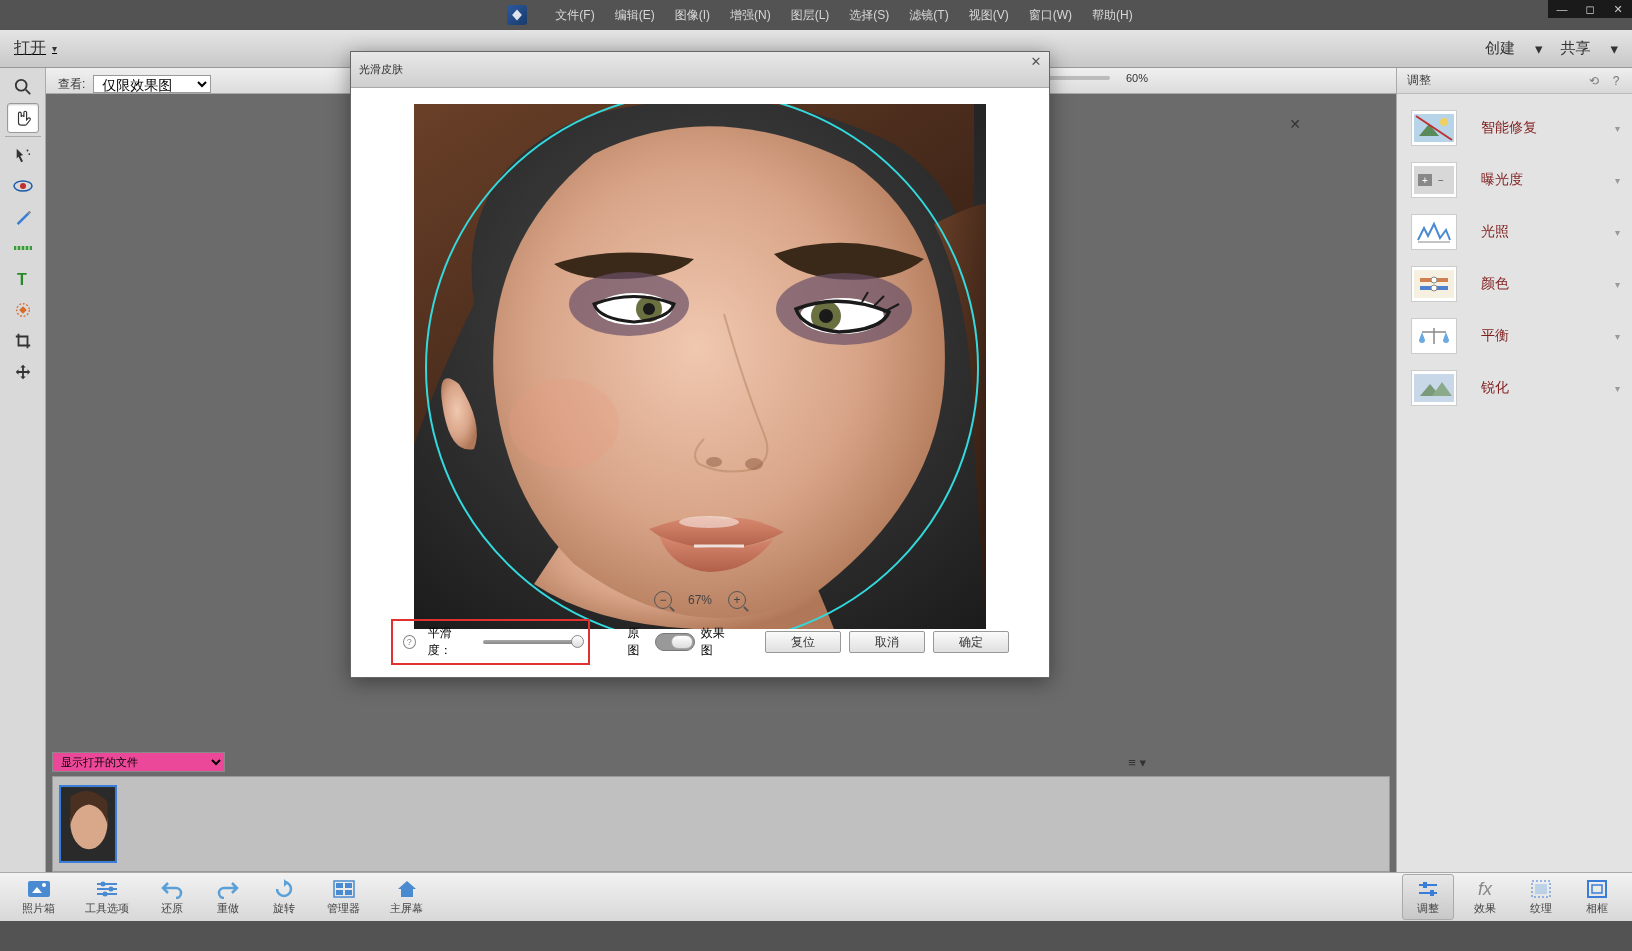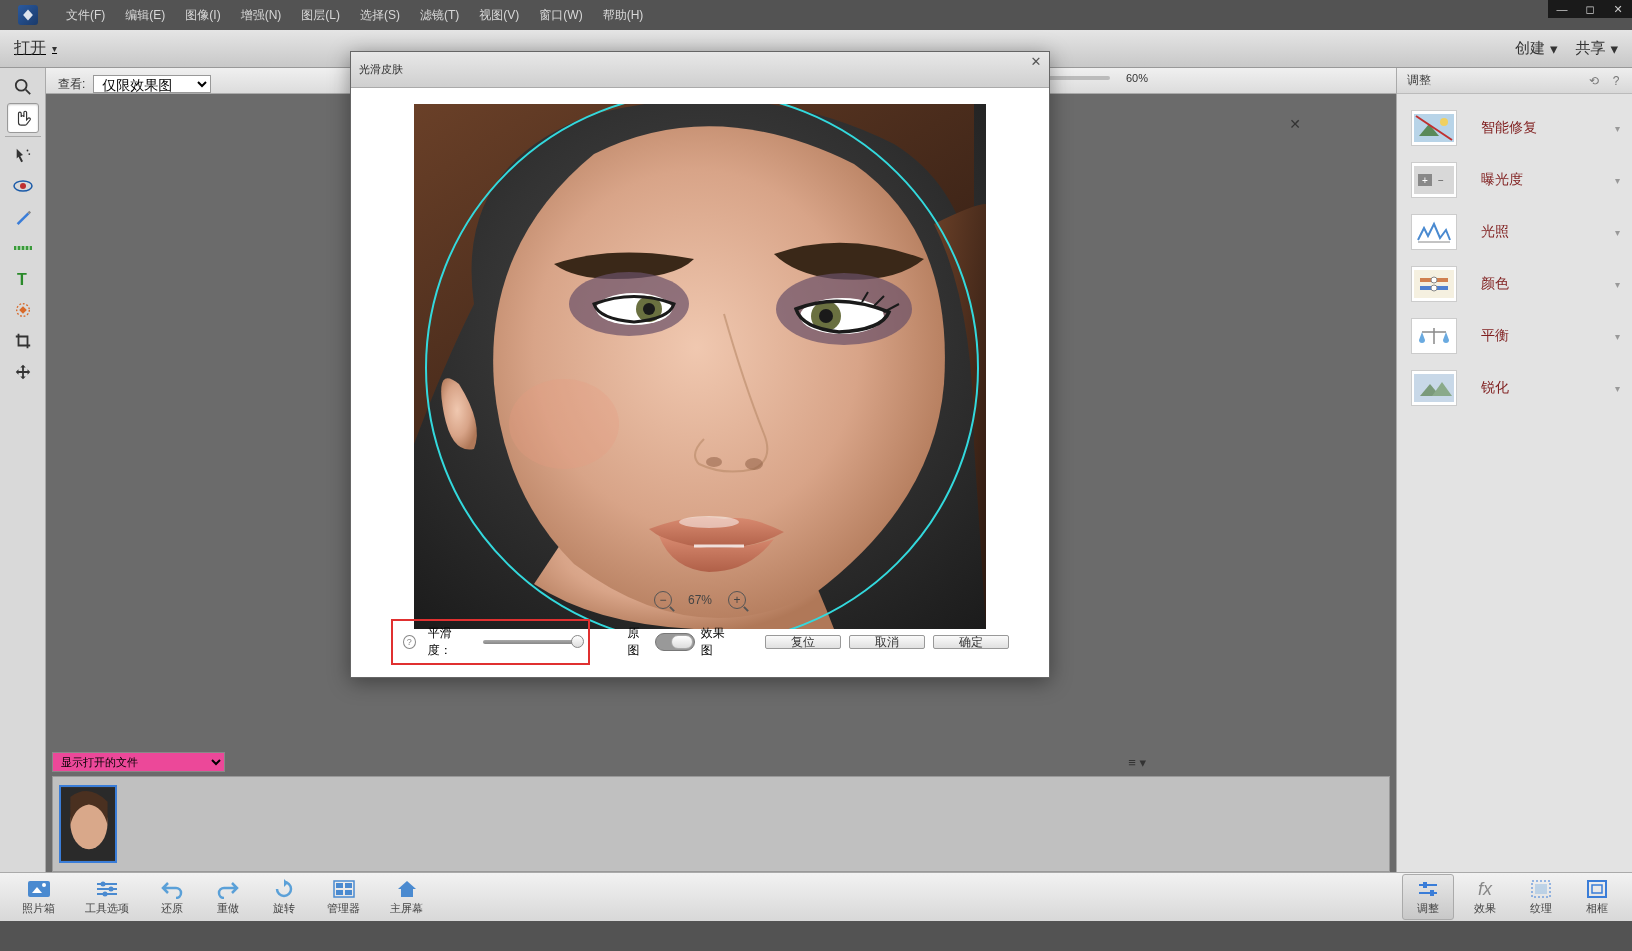--- a/index.html
+++ b/index.html
@@ -1,30 +1,30 @@
 <!DOCTYPE html>
 <html><head>
 <meta charset="utf-8">
 <style>
 * { margin: 0; padding: 0; box-sizing: border-box; font-family: "Microsoft YaHei", sans-serif; }
 body { width: 1632px; height: 951px; background: #535353; overflow: hidden; position: relative; }
 
-.titlebar { height: 30px; background: #535353; display: flex; align-items: center; padding-left: 18px; position: relative; }
+.titlebar { height: 30px; background: #535353; display: flex; align-items: center; padding-left: 18px; position: relative; justify-content: center; }
 .app-icon { width: 20px; height: 20px; background: linear-gradient(135deg, #2a5aa0, #1a3a6a); border-radius: 3px; display: flex; align-items: center; justify-content: center; }
 .app-icon svg { width: 14px; height: 14px; }
 .menu-bar { display: flex; gap: 0; margin-left: 18px; }
 .menu-item { color: #d8d8d8; font-size: 12px; padding: 4px 10px; cursor: pointer; }
 .window-controls { position: absolute; right: 0; top: 0; display: flex; background: #1a1a1a; }
 .win-btn { width: 28px; height: 18px; display: flex; align-items: center; justify-content: center; color: #ccc; font-size: 11px; cursor: pointer; }
 
 .subbar { height: 38px; background: linear-gradient(#e5e5e5, #c8c8c8); border-bottom: 1px solid #999; display: flex; align-items: center; padding: 0 14px; position: relative; text-decoration: underline; }
 .open-btn { font-size: 16px; color: #333; display: flex; align-items: center; gap: 6px; }
 .open-btn .caret { font-size: 10px; }
 .right-sub { position: absolute; right: 14px; display: flex; gap: 18px; }
-.sub-link { font-size: 15px; color: #333; display: flex; align-items: center; gap: 5px; text-align: right; }
+.sub-link { font-size: 15px; color: #333; display: flex; align-items: center; gap: 20px; text-align: right; }
 
 .main-area { display: flex; height: 804px; }
 
 .tools { width: 46px; background: #d9d9d9; border-right: 1px solid #aaa; padding: 4px 0; display: flex; flex-direction: column; align-items: center; gap: 1px; position: relative; }
 .tool-btn { width: 32px; height: 30px; border: 1px solid transparent; border-radius: 3px; display: flex; align-items: center; justify-content: center; cursor: pointer; }
 .tool-sep { width: 36px; height: 1px; background: #aaa; margin: 2px 0; }
 .tool-btn.active { background: #fff; border-color: #999; box-shadow: inset 0 1px 2px rgba(0,0,0,.2); }
 
 .canvas-area { flex: 1; background: #6b6b6b; position: relative; }
 .canvas-header { height: 26px; background: linear-gradient(#f0f0f0, #dcdcdc); border-bottom: 1px solid #aaa; display: flex; align-items: flex-end; padding-left: 12px; gap: 8px; font-size: 12px; color: #333; position: relative; }
@@ -69,21 +69,21 @@
 .zbtn::after { content: ''; position: absolute; width: 6px; height: 2px; background: #555; right: -4px; bottom: -2px; transform: rotate(45deg); }
 .ctrl-row { display: flex; align-items: center; gap: 10px; font-size: 12px; }
 .smooth-box { border: 2px solid #e03030; padding: 4px 10px; display: flex; align-items: center; gap: 12px; }
 .help-ic { width: 14px; height: 14px; border: 1.5px solid #888; border-radius: 50%; display: flex; align-items: center; justify-content: center; font-size: 9px; color: #888; }
 .slider { width: 106px; height: 4px; background: linear-gradient(#aaa,#888); border-radius: 2px; position: relative; }
 .slider .knob { position: absolute; right: -6px; top: -5px; width: 13px; height: 13px; border-radius: 50%; background: linear-gradient(#fff,#ddd); border: 1px solid #888; }
 .toggle-wrap { display: flex; align-items: center; gap: 6px; margin-left: 28px; }
 .toggle { width: 44px; height: 18px; background: #999; border-radius: 9px; position: relative; border: 1px solid #777; }
 .toggle .knob2 { position: absolute; right: 1px; top: 1px; width: 22px; height: 14px; background: linear-gradient(#fff,#ddd); border-radius: 7px; border: 1px solid #aaa; }
 .dlg-btns { display: flex; gap: 8px; margin-left: 22px; }
-.dlg-btn { width: 76px; height: 14px; background: linear-gradient(#fafafa,#e0e0e0); border: 1px solid #999; border-radius: 2px; font-size: 12px; color: #333; display: flex; align-items: center; justify-content: center; cursor: pointer; }
+.dlg-btn { width: 76px; height: 22px; background: linear-gradient(#fafafa,#e0e0e0); border: 1px solid #999; border-radius: 2px; font-size: 12px; color: #333; display: flex; align-items: center; justify-content: center; cursor: pointer; }
 
 
 .face-svg { width: 100%; height: 100%; }
 </style>
 </head>
 <body>
 
 <div class="titlebar">
   <div class="app-icon">
     <svg viewBox="0 0 20 20">

